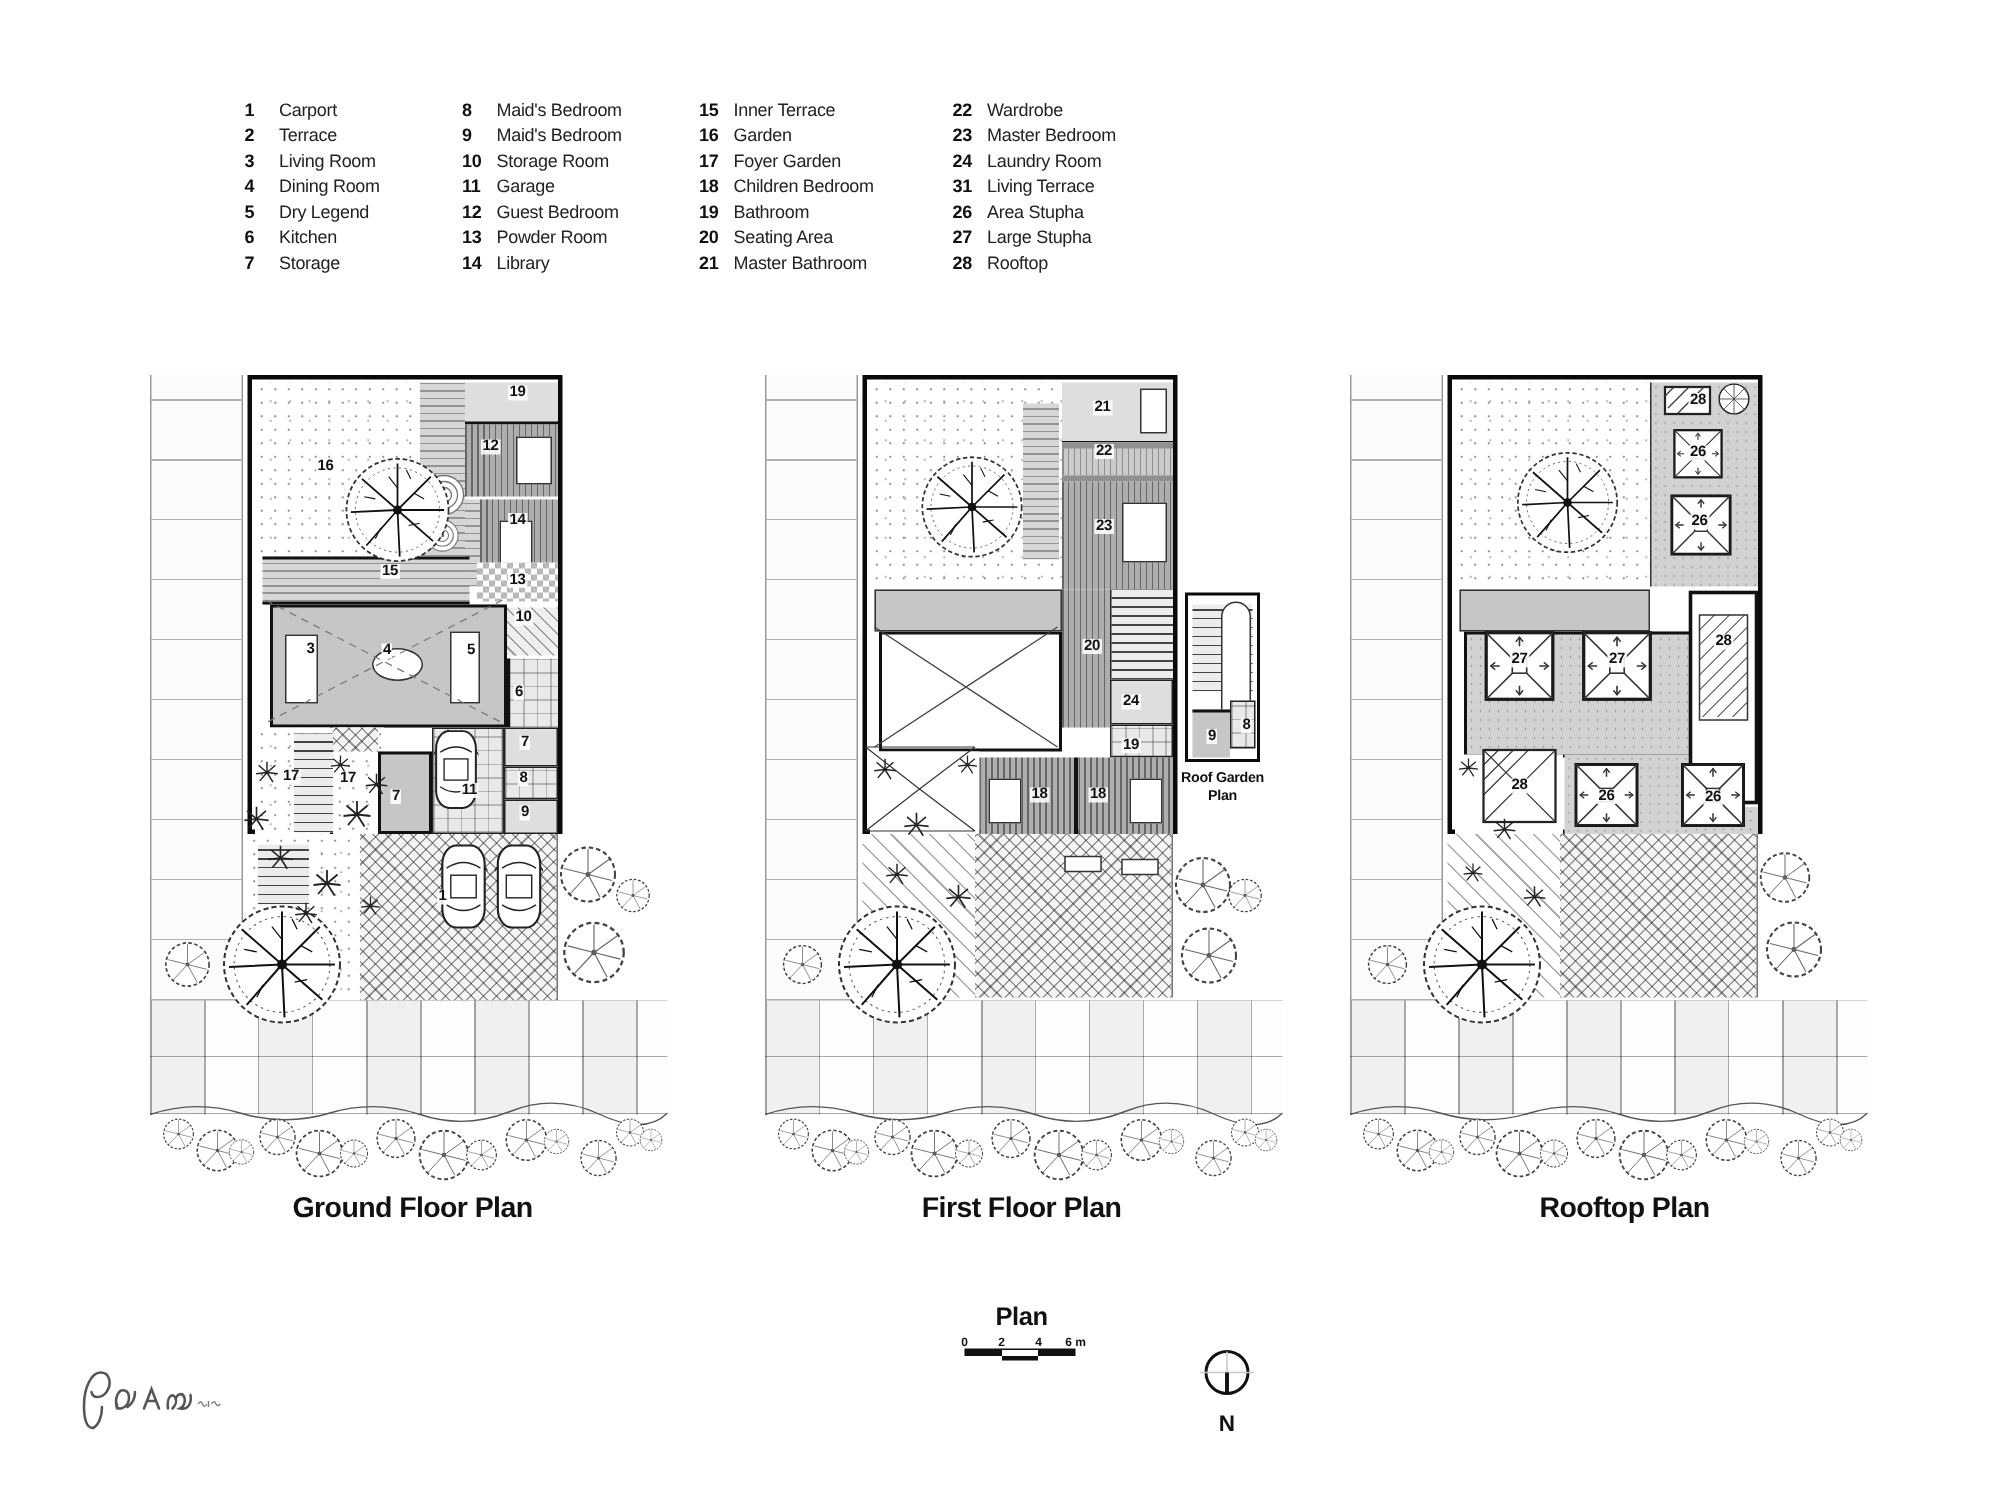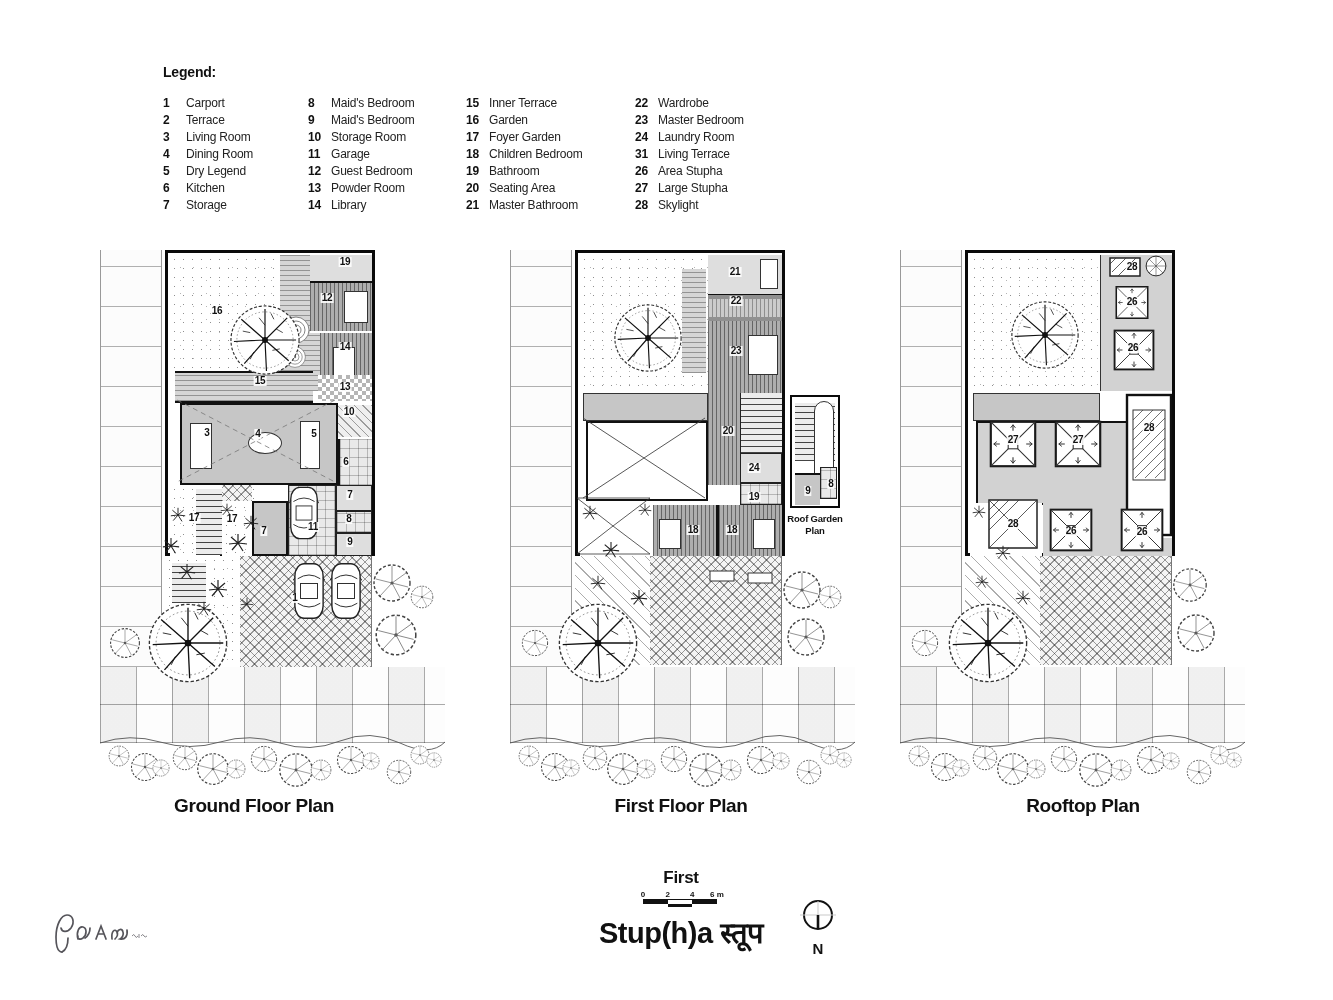--- a/index.html
+++ b/index.html
@@ -117,21 +117,20 @@
         <circle cx="15" cy="15" r="1.5" fill="#777"></circle>
       </symbol>
       <symbol id="sym-fan" viewBox="0 0 30 30">
         <circle cx="15" cy="15" r="13.5" fill="#fff" stroke="#222" stroke-width="1.3"></circle>
         <path d="M15 15 L15 1.5 M15 15 L24.5 5.5 M15 15 L28.5 15 M15 15 L24.5 24.5 M15 15 L15 28.5 M15 15 L5.5 24.5 M15 15 L1.5 15 M15 15 L5.5 5.5" stroke="#333" stroke-width="0.7"></path>
       </symbol>
     </defs>
   </svg>
 
   <div class="legend">
-    <div class="legend-title">Legend:</div>
     <div class="lg-cols" id="legend-cols">
         <div class="lg-col">
           <div class="lg-row">
             <span class="lg-num">1</span>
             <span class="lg-label">Carport</span>
           </div>
           <div class="lg-row">
             <span class="lg-num">2</span>
             <span class="lg-label">Terrace</span>
           </div>
@@ -236,21 +235,21 @@
           <div class="lg-row">
             <span class="lg-num">26</span>
             <span class="lg-label">Area Stupha</span>
           </div>
           <div class="lg-row">
             <span class="lg-num">27</span>
             <span class="lg-label">Large Stupha</span>
           </div>
           <div class="lg-row">
             <span class="lg-num">28</span>
-            <span class="lg-label">Skylight</span>
+            <span class="lg-label">Rooftop</span>
           </div>
         </div>
       </div>
   </div>
 
   <div class="site" style="left:100px;top:245px">
     <div class="zone walk" style="left:0;top:5px;width:62px;height:417px"></div>
     <div class="planbox">
       <div class="room p-speckle" style="left:2px;top:2px;width:133px;height:116px"></div>
       <div class="room p-deck-h" style="left:112px;top:2px;width:30px;height:116px"></div>
@@ -490,39 +489,38 @@
       <span class="lbl" style="left: 232px; top: 57px;">26</span>
       <span class="lbl" style="left: 233px; top: 103px;">26</span>
       <span class="lbl" style="left: 113px; top: 195px;">27</span>
       <span class="lbl" style="left: 178px; top: 195px;">27</span>
       <span class="lbl" style="left: 249px; top: 183px;">28</span>
       <span class="lbl" style="left: 113px; top: 279px;">28</span>
       <span class="lbl" style="left: 171px; top: 286px;">26</span>
       <span class="lbl" style="left: 242px; top: 287px;">26</span>
     </div>
 
-  <div class="plan-title" style="left:254px;top:795px">Ground Floor Plan</div>
+  <div class="plan-title" style="left:275px;top:795px">Ground Floor Plan</div>
   <div class="plan-title" style="left:681px;top:795px">First Floor Plan</div>
   <div class="plan-title" style="left:1083px;top:795px">Rooftop Plan</div>
 
-  <div class="f-plan">First</div>
+  <div class="f-plan">Plan</div>
   <div class="scalebar">
     <div class="sb-ticks" id="sb-ticks">
         <span style="left: 0px;">0</span>
         <span style="left: 24.6667px;">2</span>
         <span style="left: 49.3333px;">4</span>
         <span style="left: 74px;">6 m</span>
       </div>
     <div class="sb-bar">
       <div class="sb-seg" style="left:0;width:24.7px;top:0"></div>
       <div class="sb-seg" style="left:24.7px;width:24.6px;top:3.5px"></div>
       <div class="sb-seg" style="left:49.3px;width:24.7px;top:0"></div>
     </div>
   </div>
-  <div class="f-title">Stup(h)a स्तूप</div>
 
   <div class="north">
     <svg width="44" height="38">
       <circle cx="22" cy="18" r="14" fill="none" stroke="#111" stroke-width="2"></circle>
       <path d="M4 18 L40 18 M22 4 L22 18" stroke="#c9c9c9" stroke-width="1"></path>
       <path d="M22 18 L22 32" stroke="#111" stroke-width="2.6"></path>
     </svg>
     <div class="north-n">N</div>
   </div>
 

